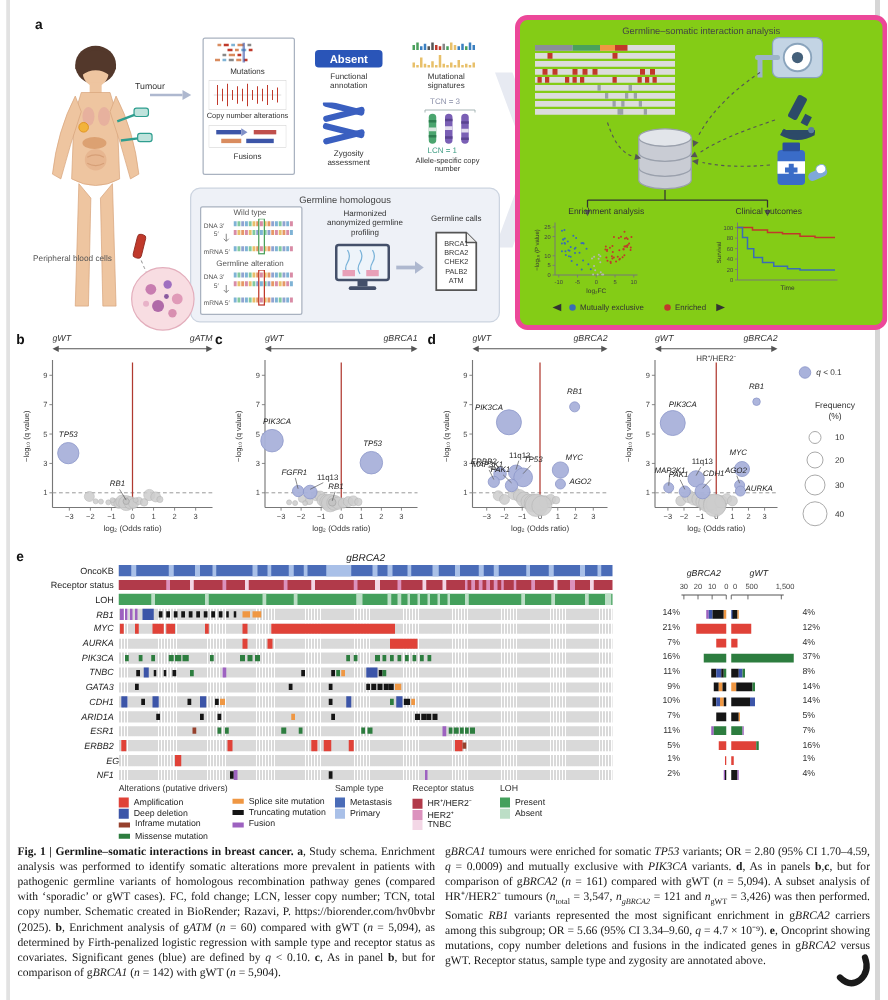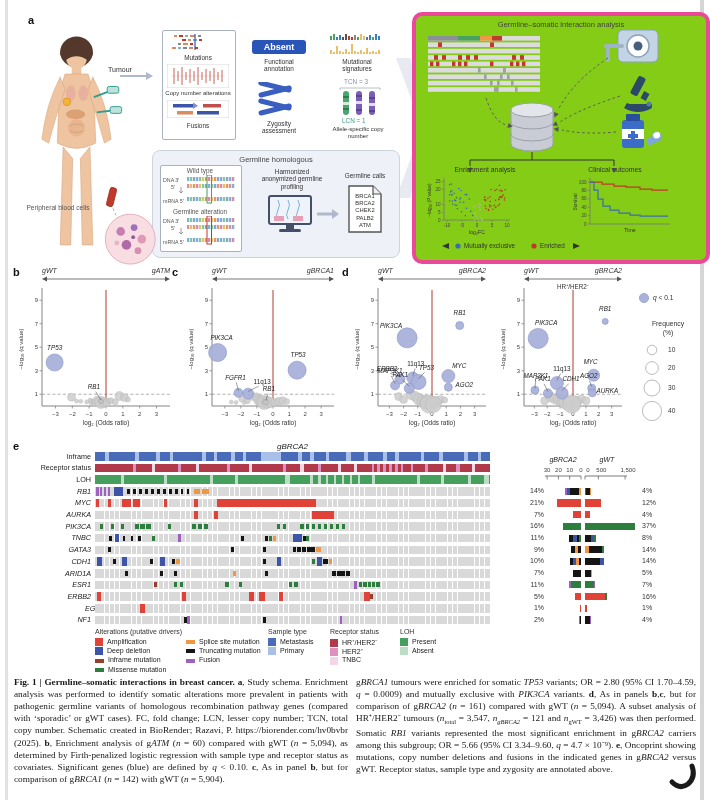--- a/index.html
+++ b/index.html
@@ -866,21 +866,21 @@
         <circle cx="18" cy="80" r="6.4" fill="#fff" stroke="#aaa" stroke-width="0.8"></circle>
         <text x="34" y="82.3" font-size="6.6px" fill="#333">20</text>
         <circle cx="18" cy="100" r="8" fill="#fff" stroke="#aaa" stroke-width="0.8"></circle>
         <text x="34" y="102.3" font-size="6.6px" fill="#333">30</text>
         <circle cx="18" cy="123" r="9.600000000000001" fill="#fff" stroke="#aaa" stroke-width="0.8"></circle>
         <text x="34" y="125.3" font-size="6.6px" fill="#333">40</text>
       </svg></div>
 
   <div class="abs" style="left:0;top:438px;width:710px;height:238px;" id="oncoprint">
       <div style="position: absolute; left: 262.5px; top: 4px; width: 60px; text-align: center; font-size: 8px; font-style: italic; color: rgb(34, 34, 34);">gBRCA2</div>
-      <div class="oplabel" style="left: 18px; top: 13.5px; width: 73px; font-style: normal;">Inframe</div>
+      <div class="oplabel" style="left: 18px; top: 13.5px; width: 73px; font-style: normal;">OncoKB</div>
       <div class="oprow" style="left: 95px; top: 14px; width: 395px; height: 8.5px; background: rgb(74, 108, 184);"></div>
       <div class="mark" style="left: 104.875px; top: 14px; width: 3.95px; height: 8.5px; background: rgb(169, 192, 232);"></div>
       <div class="mark" style="left: 134.5px; top: 14px; width: 4.74px; height: 8.5px; background: rgb(169, 192, 232);"></div>
       <div class="mark" style="left: 156.225px; top: 14px; width: 3.95px; height: 8.5px; background: rgb(169, 192, 232);"></div>
       <div class="mark" style="left: 170.05px; top: 14px; width: 3.16px; height: 8.5px; background: rgb(169, 192, 232);"></div>
       <div class="mark" style="left: 201.65px; top: 14px; width: 4.74px; height: 8.5px; background: rgb(169, 192, 232);"></div>
       <div class="mark" style="left: 213.5px; top: 14px; width: 3.16px; height: 8.5px; background: rgb(169, 192, 232);"></div>
       <div class="mark" style="left: 231.275px; top: 14px; width: 3.95px; height: 8.5px; background: rgb(169, 192, 232);"></div>
       <div class="mark" style="left: 243.125px; top: 14px; width: 3.16px; height: 8.5px; background: rgb(169, 192, 232);"></div>
       <div class="mark" style="left: 260.9px; top: 14px; width: 19.75px; height: 8.5px; background: rgb(169, 192, 232);"></div>

